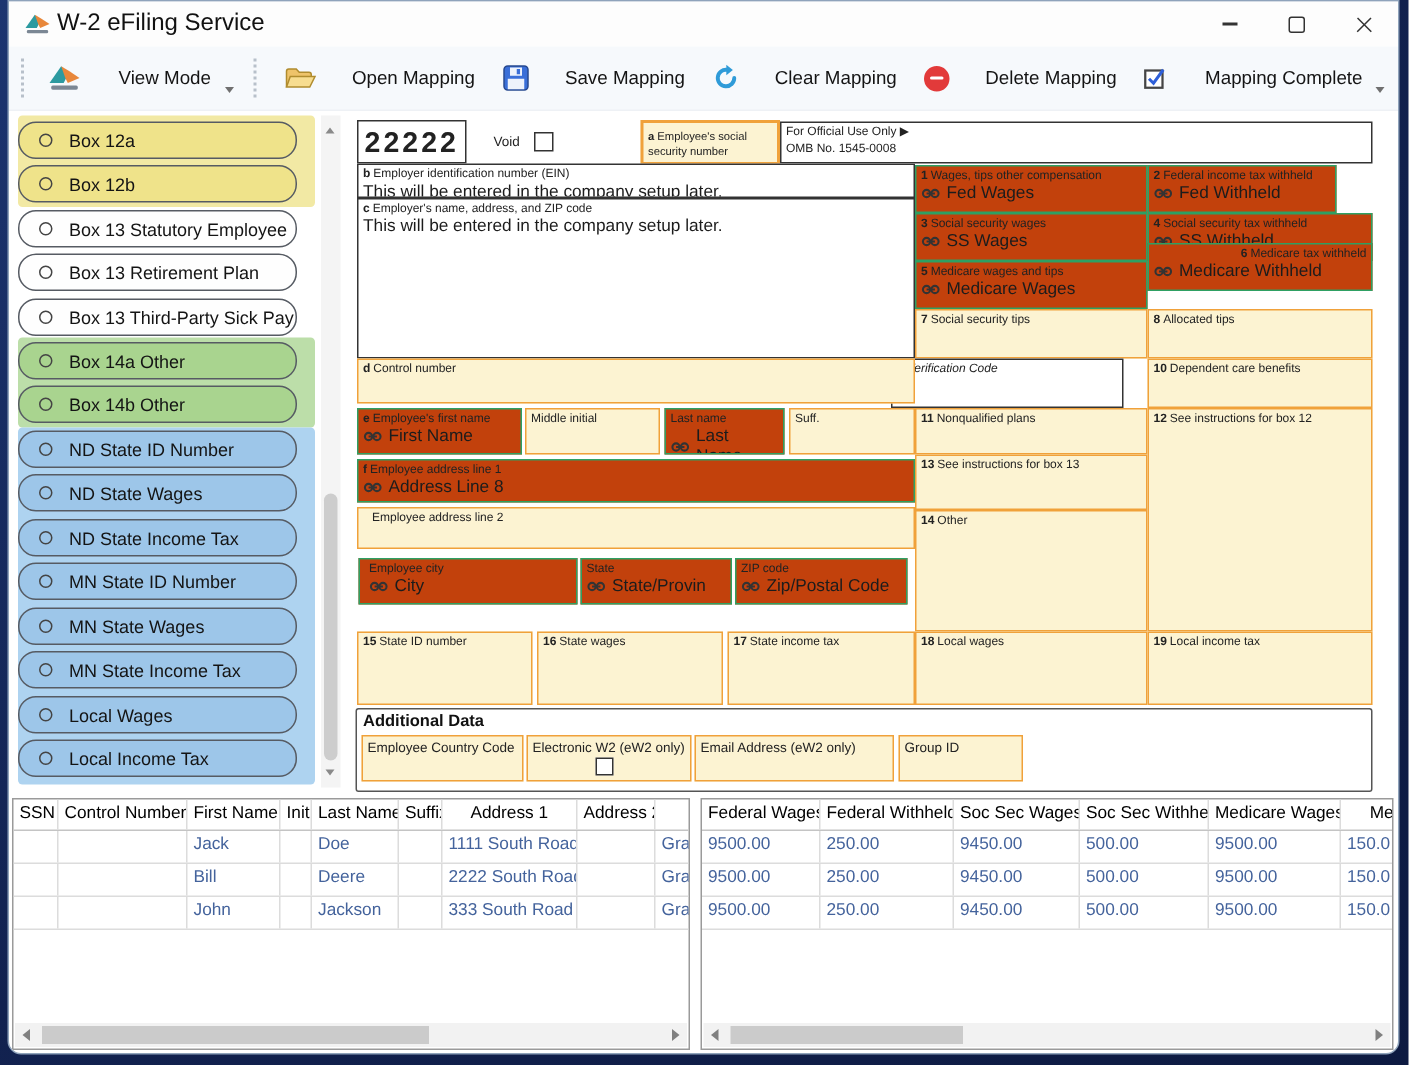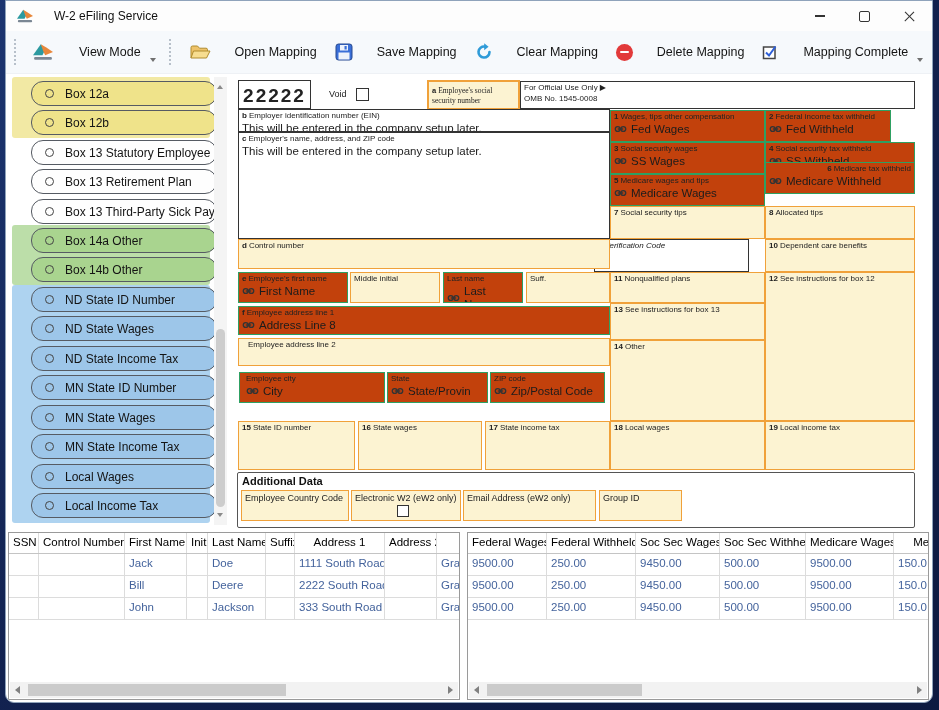--- a/index.html
+++ b/index.html
@@ -8,21 +8,21 @@
     background:linear-gradient(140deg,#1c3570 0%,#122250 45%,#0d1a41 100%);
     font-family:"Liberation Sans", sans-serif;
     -webkit-font-smoothing:antialiased;
   }
   
   .window{position:absolute;left:5px;top:0;width:926px;height:701px;background:#fff;
     border:1px solid #8fa3bb;border-radius:0 0 9px 9px;overflow:hidden;}
   
   .titlebar{position:absolute;left:0;top:0;right:0;height:30px;background:#fdfdfd;display:flex;align-items:center;}
   .appicon{margin-left:10px;width:18px;height:16px;}
-  .title{margin-left:20px;font-size:12px;color:#111;}
+  .title{margin-left:4px;font-size:16px;color:#111;}
   .wctrls{margin-left:auto;display:flex;height:100%;}
   .wc{width:45px;height:100%;display:flex;align-items:center;justify-content:center;}
   .min-glyph{width:10px;height:1.5px;background:#333;}
   .max-glyph{width:9px;height:9px;border:1.3px solid #333;border-radius:2px;}
   .x-glyph{position:relative;width:11px;height:11px;}
   .x-glyph:before,.x-glyph:after{content:"";position:absolute;left:-1px;top:5px;width:13px;height:1.3px;background:#333;}
   .x-glyph:before{transform:rotate(45deg);} .x-glyph:after{transform:rotate(-45deg);}
   
   .toolbar{position:absolute;left:0;top:30px;right:0;height:43px;background:#f6f9fc;
     display:flex;align-items:center;padding:0 2px;border-bottom:1px solid #eef1f5;box-sizing:border-box;}
@@ -31,21 +31,21 @@
   .caret{width:0;height:0;border:3.5px solid transparent;border-top:4.5px solid #707070;align-self:flex-end;margin:0 3px 8px 0;}
   .del-icon{width:17px;height:17px;border-radius:50%;background:#e23a3a;display:flex;align-items:center;justify-content:center;}
   .del-icon i{display:block;width:9px;height:2.2px;background:#fff;border-radius:1px;}
   .help-q{font-size:19px;font-weight:bold;color:#4343c8;padding:0 6px;}
   
   .sidebar{position:absolute;left:2px;top:76px;width:224px;height:448px;background:#fff;}
   .strip{position:absolute;left:4px;width:198px;border-radius:3px;}
   .strip-y{top:0;height:61px;background:#f2e9a4;}
   .strip-g{top:148px;height:60px;background:#bcdea9;}
   .strip-b{top:208px;height:238px;background:#aed3f0;}
-  .sbtn{position:absolute;left:23px;width:186px;height:25px;box-sizing:border-box;
+  .sbtn{position:absolute;left:4px;width:186px;height:25px;box-sizing:border-box;
     border:1px solid #565b63;border-radius:12px;display:flex;align-items:center;
     padding-left:13px;gap:11px;font-size:12px;color:#141414;}
   .gy{background:#efe38a;} .gw{background:#fefefe;} .gg{background:#a9d48f;} .gb{background:#9dc6e9;}
   .radio{width:9px;height:9px;border:1.4px solid #444;border-radius:50%;box-sizing:border-box;flex:0 0 auto;}
   
   .vscroll{position:absolute;left:206px;top:0;width:13px;height:448px;background:#f4f4f4;}
   .vthumb{position:absolute;left:2px;width:9px;top:252px;height:178px;background:#cdcdcd;border-radius:5px;}
   .tri-up{position:absolute;left:3px;top:5px;width:0;height:0;border:3.5px solid transparent;border-bottom:4.5px solid #8a8a8a;}
   .tri-dn{position:absolute;left:3px;bottom:5px;width:0;height:0;border:3.5px solid transparent;border-top:4.5px solid #8a8a8a;}
   
@@ -236,21 +236,21 @@
 
   <div class="form">
 
     <div class="fb wht" style="left:1px;top:0;width:73px;height:29px;">
       <div class="code22">22222</div>
     </div>
     <span class="voidlbl">Void</span>
     <span class="ckbox" style="left:119px;top:8px;"></span>
 
     <div class="fb tan" style="left:190px;top:0;width:93px;height:30px;border-width:2px;padding-top:4px;">
-      <span class="n" style="font-size:7.5px;">a</span><span style="font-size:7.5px;font-family:Liberation Serif, serif;">Employee's social security number</span>
+      <span class="n" style="font-size:7.5px;">a</span><span style="font-size:7.5px;">Employee's social security number</span>
     </div>
 
     <div class="fb wht offl" style="left:283px;top:1px;width:395px;height:28px;">
       <div>For Official Use Only  ▶</div>
       <div>OMB No. 1545-0008</div>
     </div>
 
     <div class="fb wht" style="left:1px;top:29px;width:372px;height:23px;">
       <div><span class="n">b</span><span>Employer identification number (EIN)</span></div>
       <div class="val">This will be entered in the company setup later.</div>

